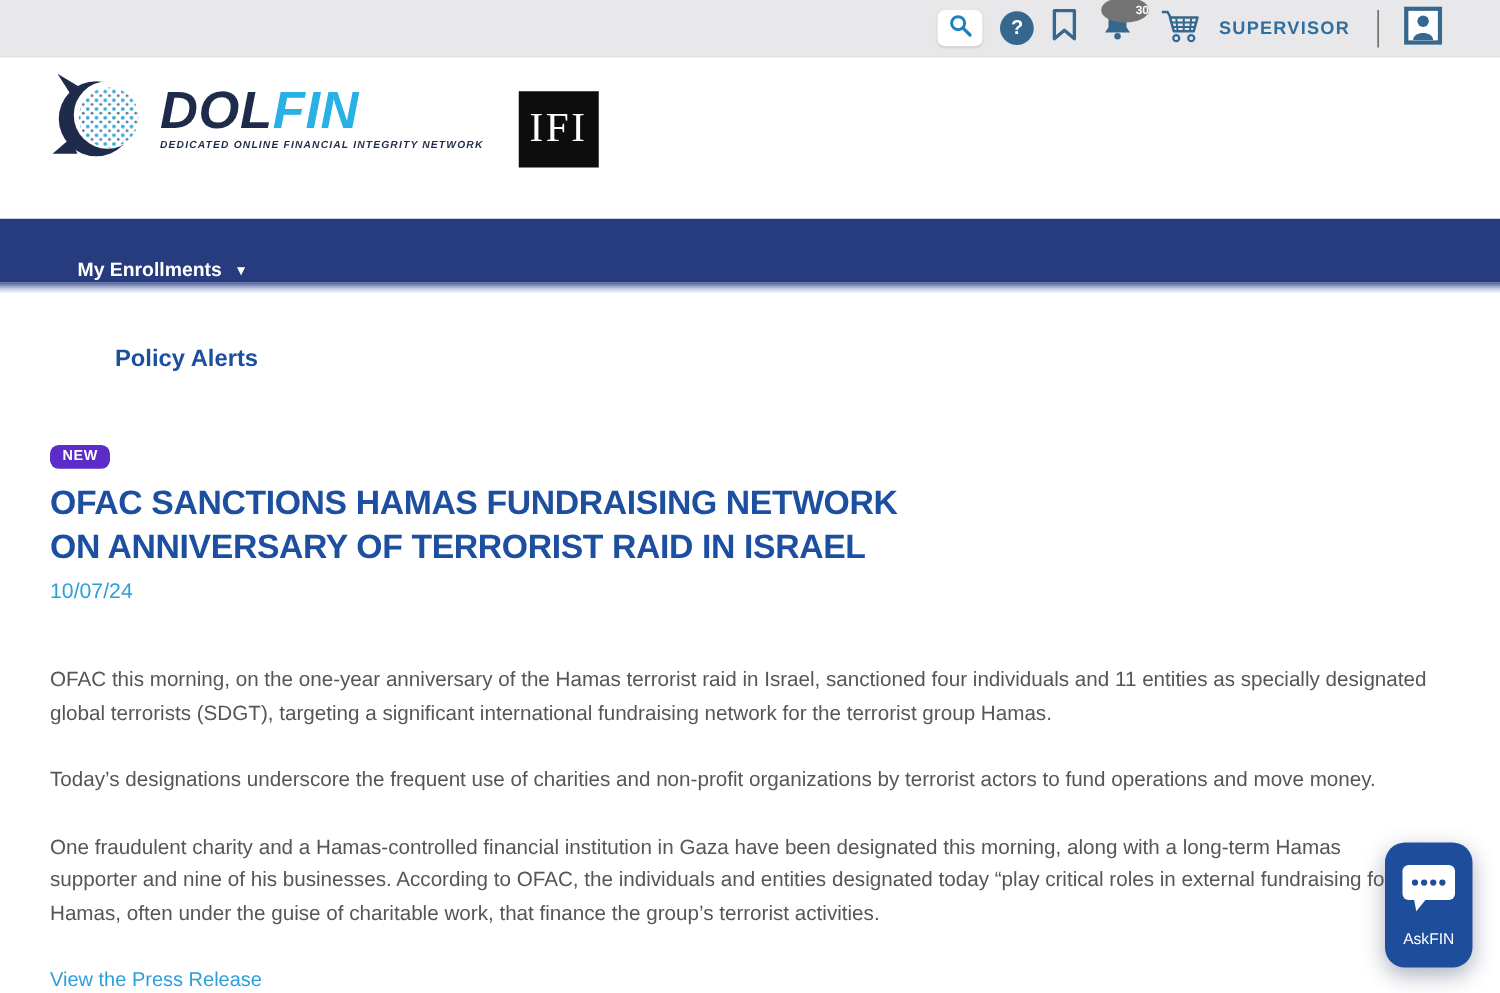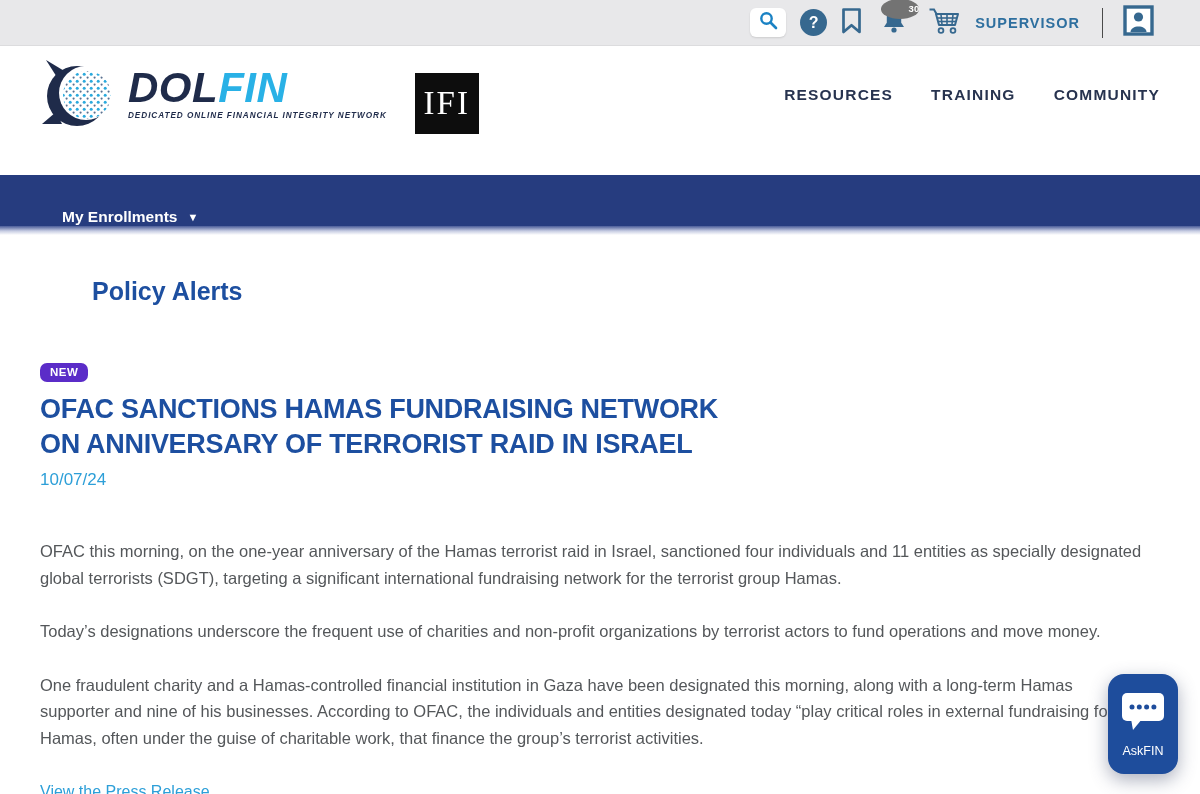--- a/index.html
+++ b/index.html
@@ -53,21 +53,21 @@
   
   .enroll-bar {
     height:51px; background:#263c7f; display:flex; align-items:flex-end; padding-left:62px;margin-top:32px;
   }
   .enroll-label { color:#ffffff; font-size:15.5px; font-weight:600; cursor:pointer; display:flex; align-items:center; }
   .enroll-caret { font-size:11px; margin-left:10px; }
   .enroll-fade { height:9px; background:linear-gradient(to bottom, #4a5c99, #c6cce2 55%, #ffffff); }
 
   
   .content { padding:42px 40px 0 40px; }
-  .section-title { margin-left:52px; font-size:25px; font-weight:bold; color:#1d4fa0; }
+  .section-title { margin-left:52px; font-size:19px; font-weight:bold; color:#1d4fa0; }
   .article { margin-top:56px; }
   .new-badge {
     display:inline-block; background:#5b2cc8; color:#ffffff;
     font-size:11.5px; font-weight:bold; letter-spacing:0.5px;
     padding:3px 10px 4px; border-radius:7px;
   }
   .article-title {
     margin-top:10px; max-width:700px;
     font-size:27px; line-height:35px; font-weight:bold; letter-spacing:-0.3px;
     color:#1d4fa0;
@@ -175,25 +175,20 @@
     <span class="brand-text">
       <span class="brand-word">
         <span class="dol">DOL</span><span class="fin">FIN</span>
       </span>
       <div class="brand-tagline">DEDICATED ONLINE FINANCIAL INTEGRITY NETWORK</div>
     </span>
   </div>
 
   <div class="ifi-logo">IFI</div>
 
-  <div class="main-nav">
-    <span class="nav-item">RESOURCES</span>
-    <span class="nav-item">TRAINING</span>
-    <span class="nav-item">COMMUNITY</span>
-  </div>
 </div>
 
 <div class="enroll-bar">
   <span class="enroll-label">
     <span>My Enrollments</span>
     <span class="enroll-caret">▼</span>
   </span>
 </div>
 <div class="enroll-fade"></div>
 

